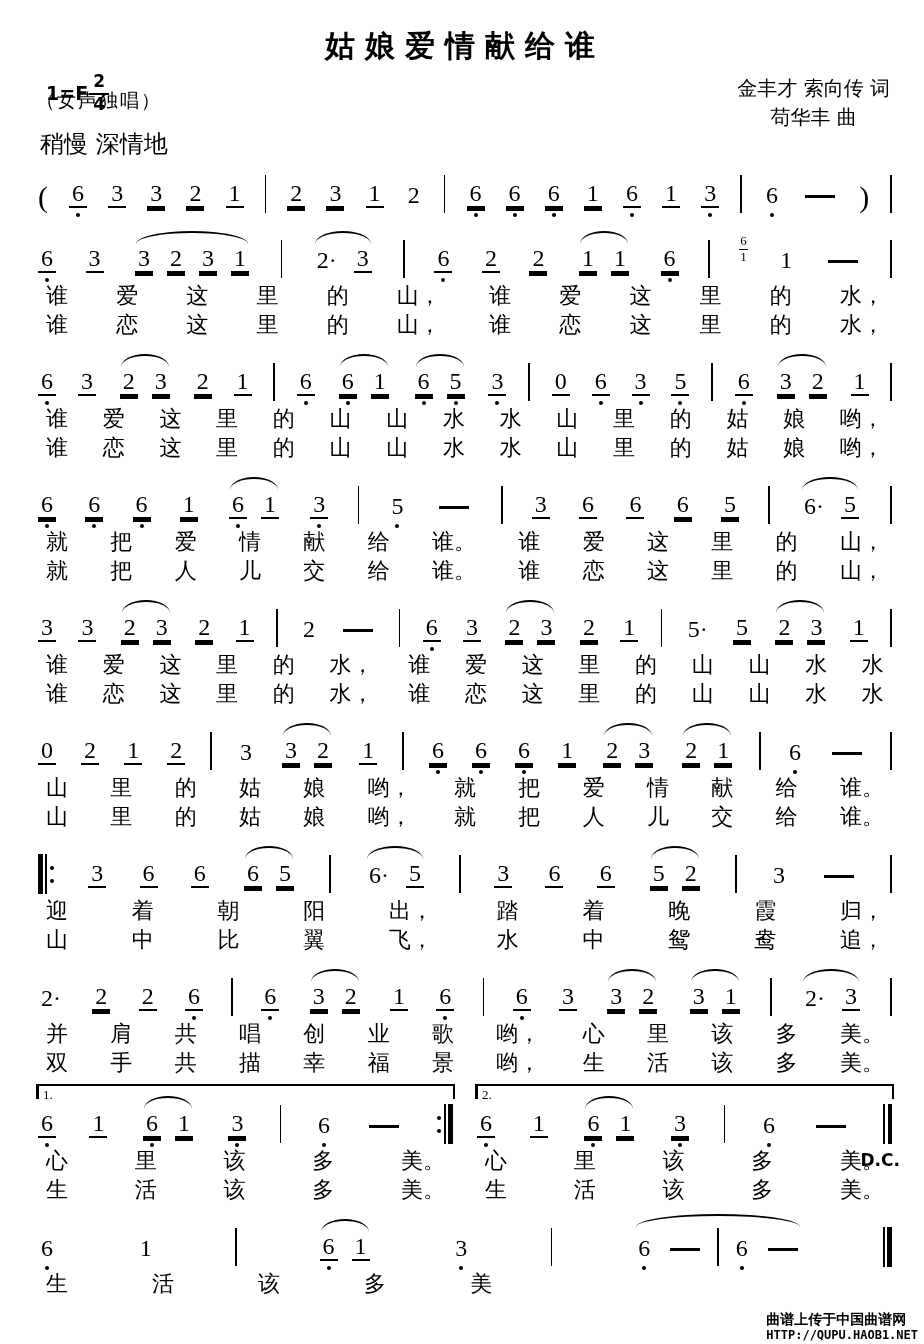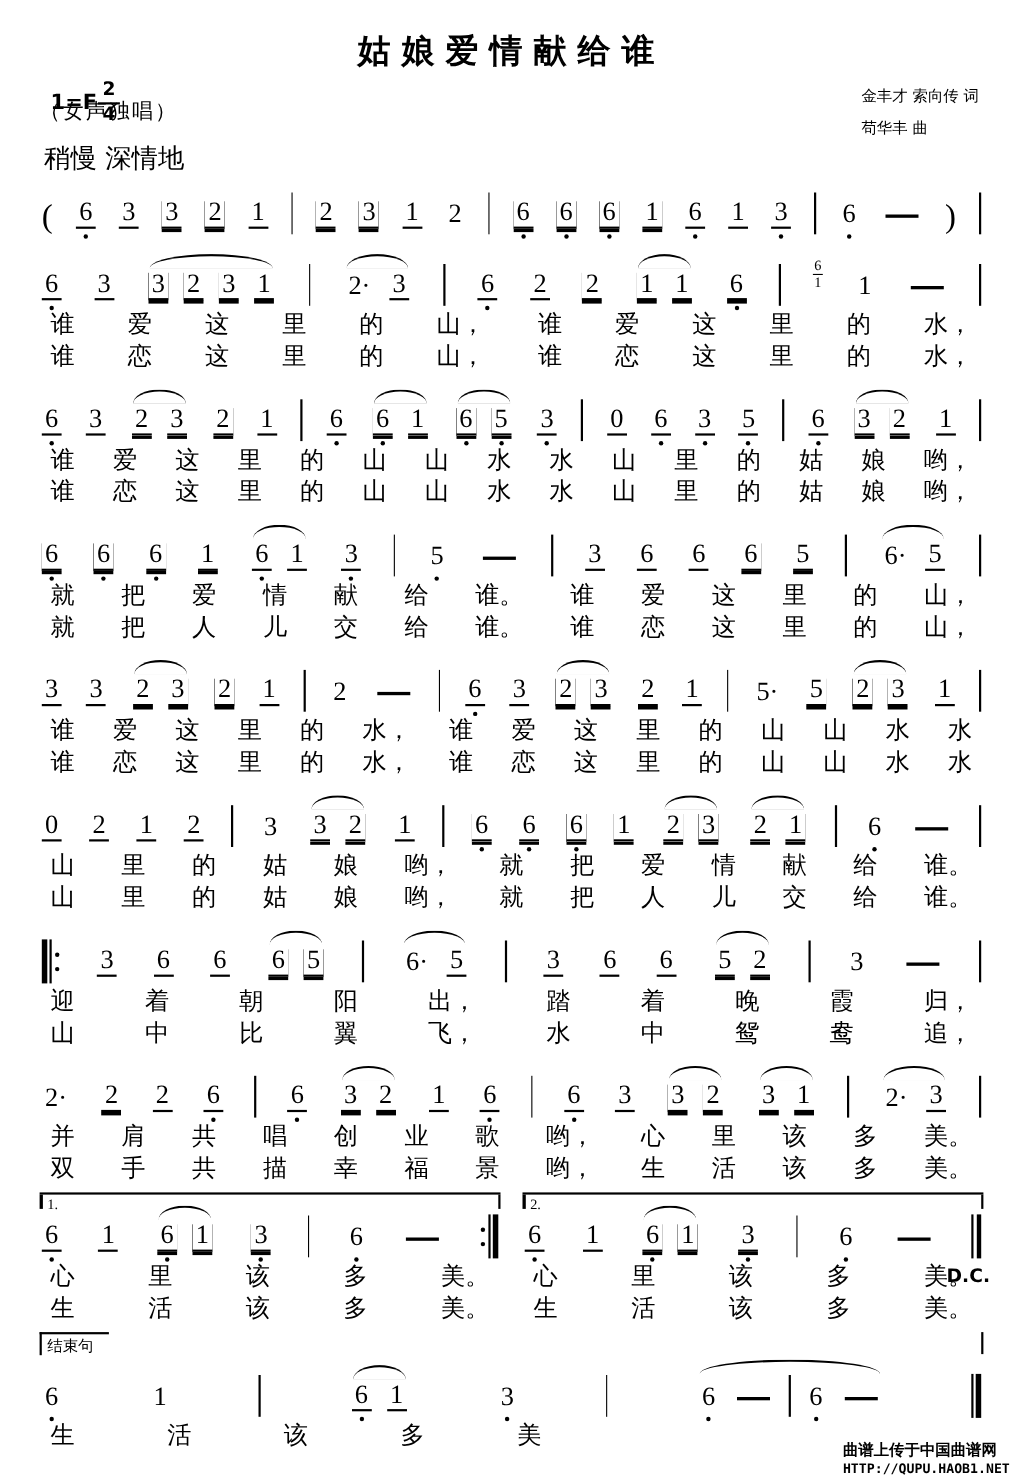--- a/index.html
+++ b/index.html
@@ -11,22 +11,22 @@
   .hdr{position:relative;height:158px;}
   .title{position:absolute;top:26px;left:0;right:0;text-align:center;
          font-size:30px;font-weight:bold;letter-spacing:10px;}
   .subtitle{position:absolute;top:88px;left:0;right:0;text-align:left;
             font-size:19px;letter-spacing:2px;}
   .keysig{position:absolute;top:72px;left:10px;display:flex;align-items:center;gap:1px;
           font-size:19px;font-weight:bold;}
   .frac{display:inline-flex;flex-direction:column;align-items:center;
         font-size:17px;line-height:1.15;font-weight:bold;}
   .frac .num{border-bottom:2px solid #000;padding:0 4px 1px;}
-  .credits{position:absolute;top:74px;right:4px;text-align:left;
-           font-size:14px;line-height:29px;}
+  .credits{position:absolute;top:74px;right:4px;text-align:center;
+           font-size:20px;line-height:29px;}
   .tempo{position:absolute;top:128px;left:4px;font-size:24px;}
 
   
   .sys{margin-bottom:7px;position:relative;}
   .notesrow{display:flex;justify-content:space-between;align-items:flex-end;
             padding:16px 2px 8px;height:34px;}
   .nt{position:relative;font-family:"Liberation Serif",serif;font-size:24px;
       line-height:1;display:inline-block;}
   .dg{display:inline-block;padding:1px 3px 1px;}
   .u1 > .dg{border-bottom:2px solid #000;}
@@ -642,21 +642,20 @@
             <span class="syl">生</span>
             <span class="syl">活</span>
             <span class="syl">该</span>
             <span class="syl">多</span>
             <span class="syl">美。</span>
           </div>
           <span class="dc">D.C.</span>
         </div>
       </div>
       <div class="sys">
-        <div class="codarow"><span class="codalbl">结束句</span><span class="codatick"></span></div>
         <div class="notesrow">
           <span class="nt"><span class="dg">6</span><span class="ldot"></span></span>
           <span class="nt"><span class="dg">1</span></span>
           <span class="bl"></span>
           <span class="slur">
             <span class="nt u1"><span class="dg">6</span><span class="ldot"></span></span>
             <span class="nt u1"><span class="dg">1</span></span>
           </span>
           <span class="nt"><span class="dg">3</span><span class="ldot"></span></span>
           <span class="bl"></span>

